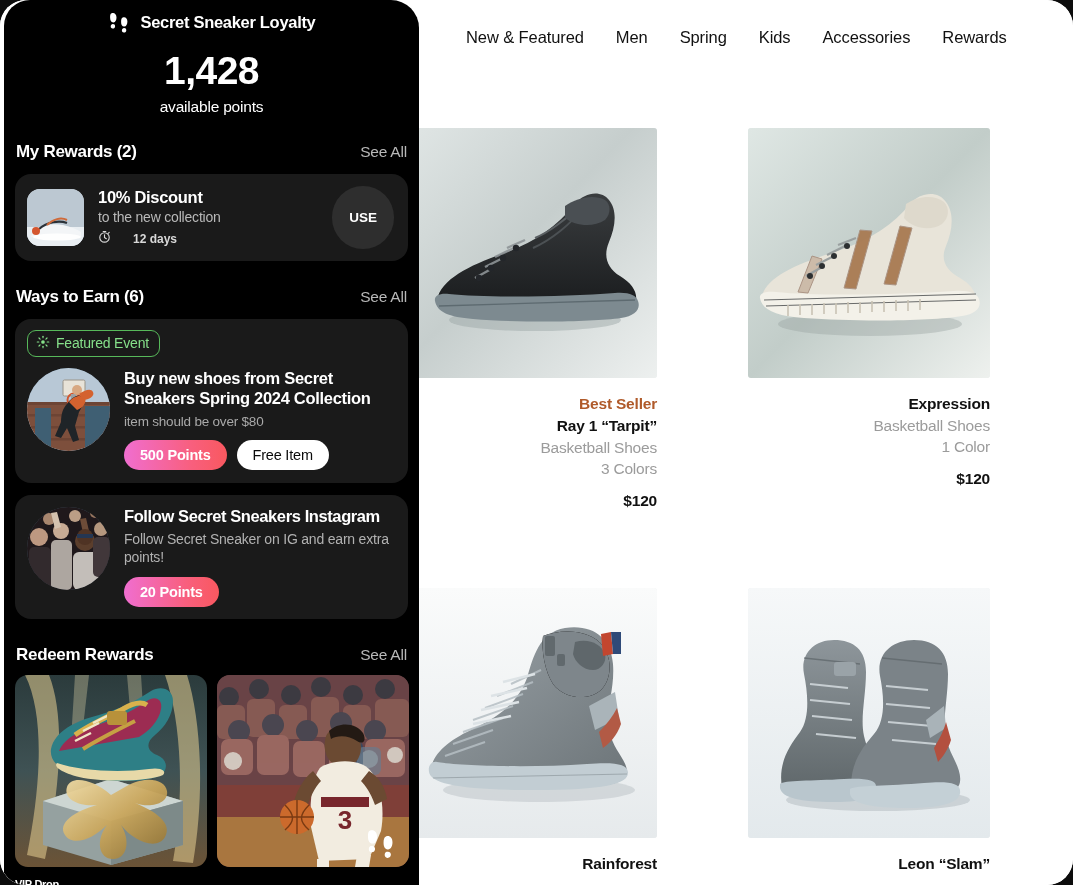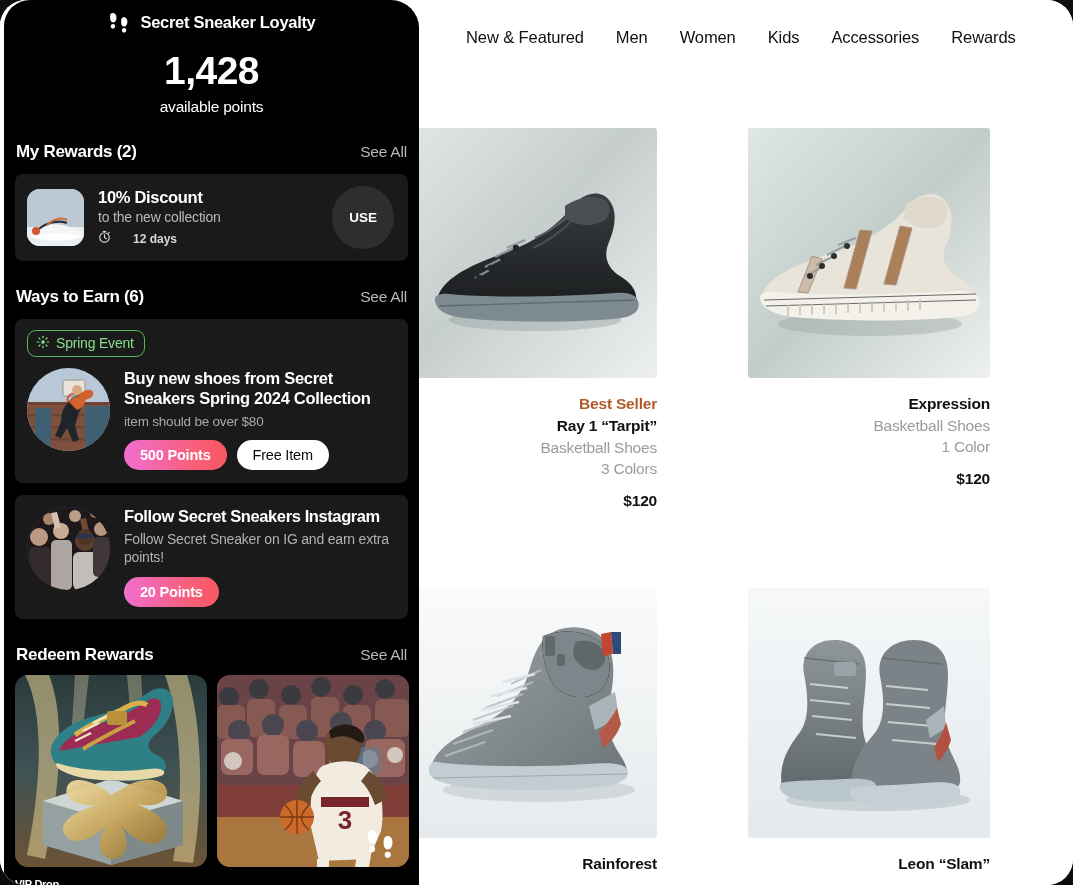--- a/index.html
+++ b/index.html
@@ -94,21 +94,21 @@
     display: flex; align-items: baseline; justify-content: space-between;
     padding: 0 12px;
     margin-top: 26px; margin-bottom: 10px;
   }
   .sect-title { font-size: 17px; font-weight: bold; letter-spacing: -0.3px; }
   .sect-link { font-size: 15.5px; color: #b8b8b8; cursor: pointer; letter-spacing: -0.2px;}
 
   .card {
     margin: 12px 11px;
     background: #1a1a1a;
-    border-radius: 8px;
+    border-radius: 16px;
   }
 
   
   #reward-card {
     display: flex; align-items: center; gap: 14px;
     padding: 12px 14px 12px 12px;
   }
   .thumb-sq {
     width: 57px; height: 57px; border-radius: 13px; overflow: hidden; flex: none;
     background:#c9d2d8;
@@ -173,21 +173,21 @@
 </head>
 <body>
 
 <div id="page">
 
   <div id="storefront">
 
     <nav id="topnav">
       <span class="navitem">New &amp; Featured</span>
       <span class="navitem">Men</span>
-      <span class="navitem">Women</span>
+      <span class="navitem">Spring</span>
       <span class="navitem">Kids</span>
       <span class="navitem">Accessories</span>
       <span class="navitem">Rewards</span>
     </nav>
 
     <div class="grid">
 
       <div class="prow">
 
         <div class="pcard">
@@ -463,21 +463,21 @@
             <path d="M8 1.4 L8 3.2"></path>
               <path d="M8 12.8 L8 14.6"></path>
             <path d="M1.4 8 L3.2 8"></path>
               <path d="M12.8 8 L14.6 8"></path>
             <path d="M3.4 3.4 L4.7 4.7"></path>
               <path d="M11.3 11.3 L12.6 12.6"></path>
             <path d="M12.6 3.4 L11.3 4.7"></path>
               <path d="M4.7 11.3 L3.4 12.6"></path>
           </svg>
         </span>
-        <span>Spring Event</span>
+        <span>Featured Event</span>
       </div>
       <div class="ev-body">
         <div class="thumb-rd">
           <svg viewBox="0 0 83 83" preserveAspectRatio="xMidYMid slice">
             <rect width="83" height="83" fill="#b8c8d6"></rect>
             <rect y="34" width="83" height="49" fill="#7d4f3c"></rect>
             <g fill="#6d4434">
               <rect x="0" y="34" width="83" height="3"></rect>
               <rect x="0" y="46" width="83" height="2.5"></rect>
               <rect x="0" y="58" width="83" height="2.5"></rect>

